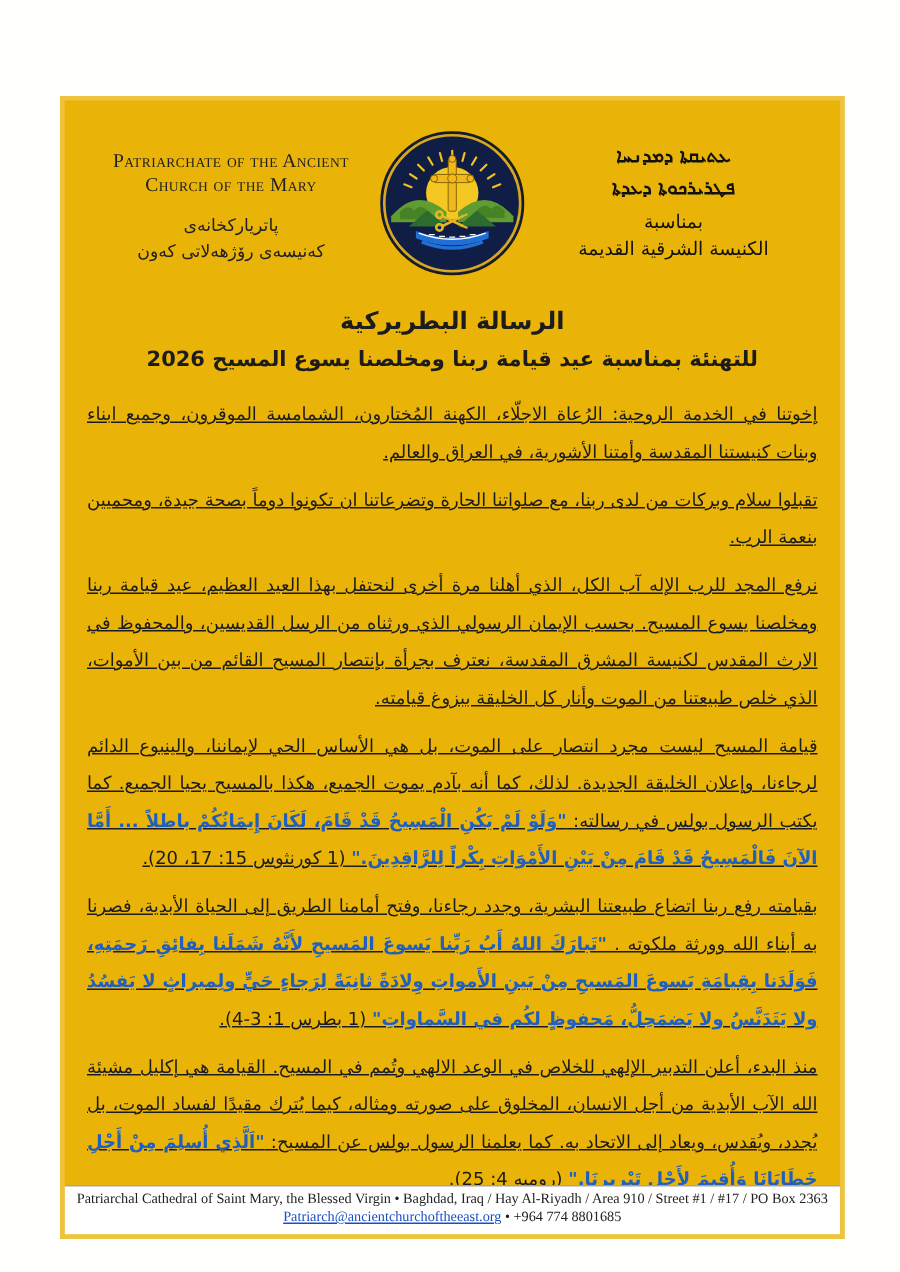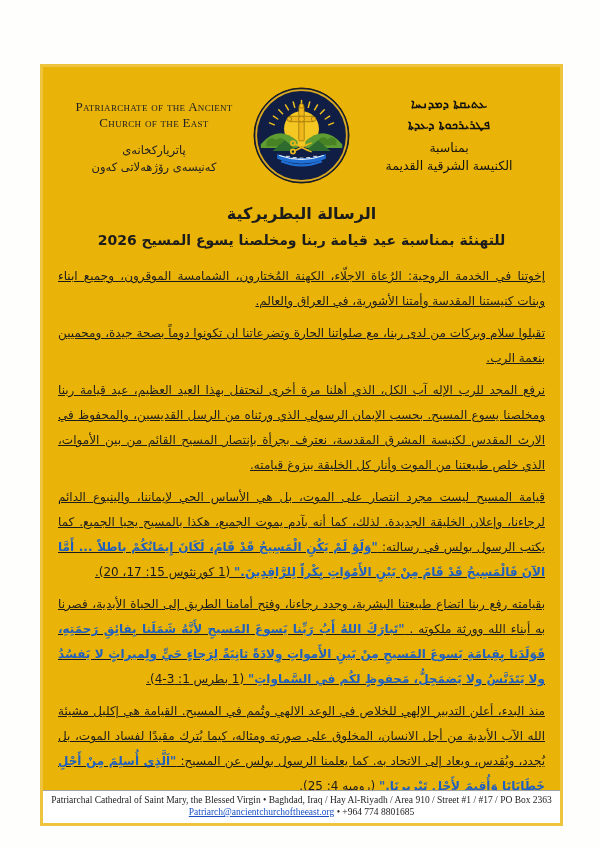--- a/index.html
+++ b/index.html
@@ -58,21 +58,21 @@
 </head>
 <body>
 
 <div class="page">
   <div class="frame">
 
     <div class="letterhead">
       <div class="lh-col">
         <div class="en-name">
           <div>Patriarchate of the Ancient</div>
-          <div>Church of the East</div>
+          <div>Church of the Mary</div>
         </div>
         <div class="ku-name">
           <div>پاتریارکخانەی</div>
           <div>کەنیسەی رۆژهەلاتی کەون</div>
         </div>
       </div>
 
       <div class="logo-wrap">
         <svg viewBox="0 0 100 100" width="97" height="97">
           <circle cx="50" cy="50" r="49" fill="#101d45"></circle>

